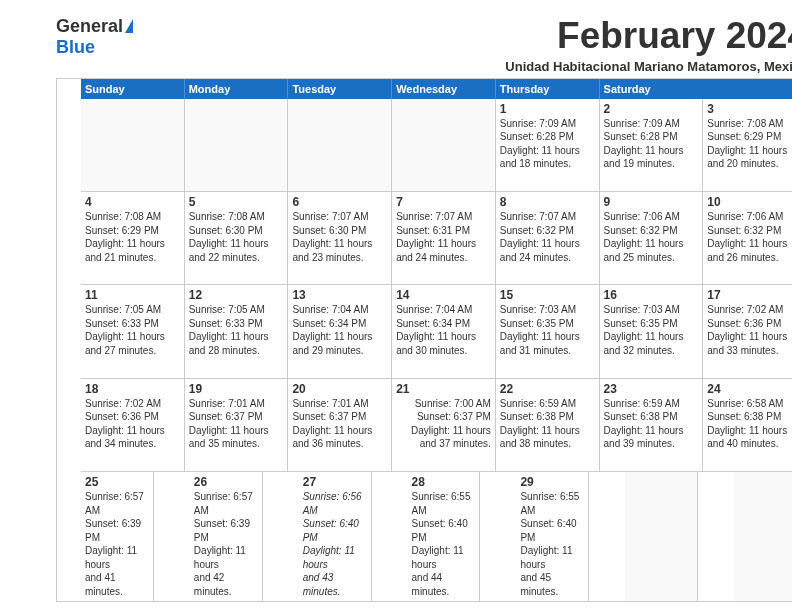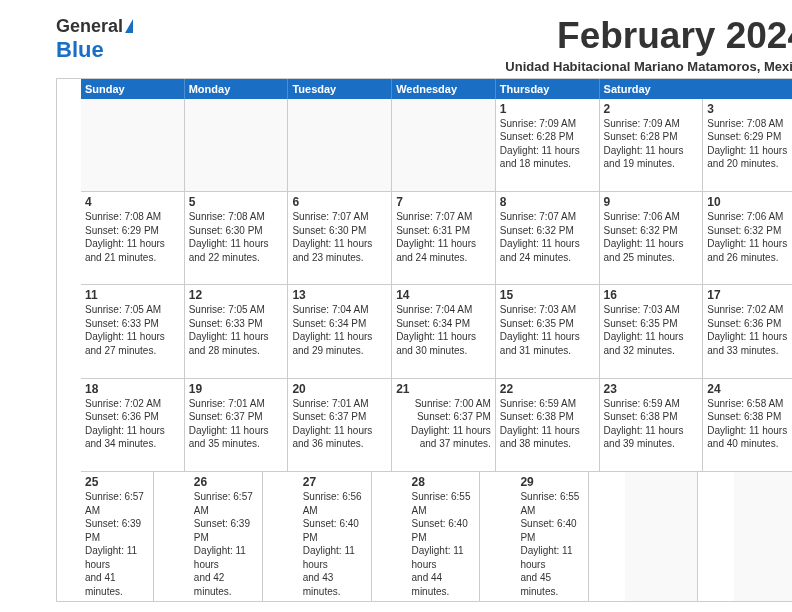--- a/index.html
+++ b/index.html
@@ -32,21 +32,21 @@
     .logo-text {
       display: flex;
       align-items: center;
     }
     .logo-general {
       font-size: 18px;
       font-weight: bold;
       color: #333;
     }
     .logo-blue {
-      font-size: 22px;
+      font-size: 18px;
       font-weight: bold;
       color: #1a6fc4;
     }
     .logo-triangle {
       width: 0;
       height: 0;
       border-left: 8px solid transparent;
       border-right: 0px solid transparent;
       border-bottom: 14px solid #1a6fc4;
       margin-left: 2px;
@@ -342,21 +342,21 @@
           </div>
           <div class="cal-cell">
             <span class="day-num">26</span>
             <div class="day-info" style="white-space: pre-line;">Sunrise: 6:57 AM
 Sunset: 6:39 PM
 Daylight: 11 hours
 and 42 minutes.</div>
           </div>
           <div class="cal-cell">
             <span class="day-num">27</span>
-            <div class="day-info" style="white-space: pre-line;">Sunrise: 6:56 AM
+            <div class="day-info" style="white-space: pre-line; font-style: italic;">Sunrise: 6:56 AM
 Sunset: 6:40 PM
 Daylight: 11 hours
 and 43 minutes.</div>
           </div>
           <div class="cal-cell">
             <span class="day-num">28</span>
             <div class="day-info" style="white-space: pre-line;">Sunrise: 6:55 AM
 Sunset: 6:40 PM
 Daylight: 11 hours
 and 44 minutes.</div>

